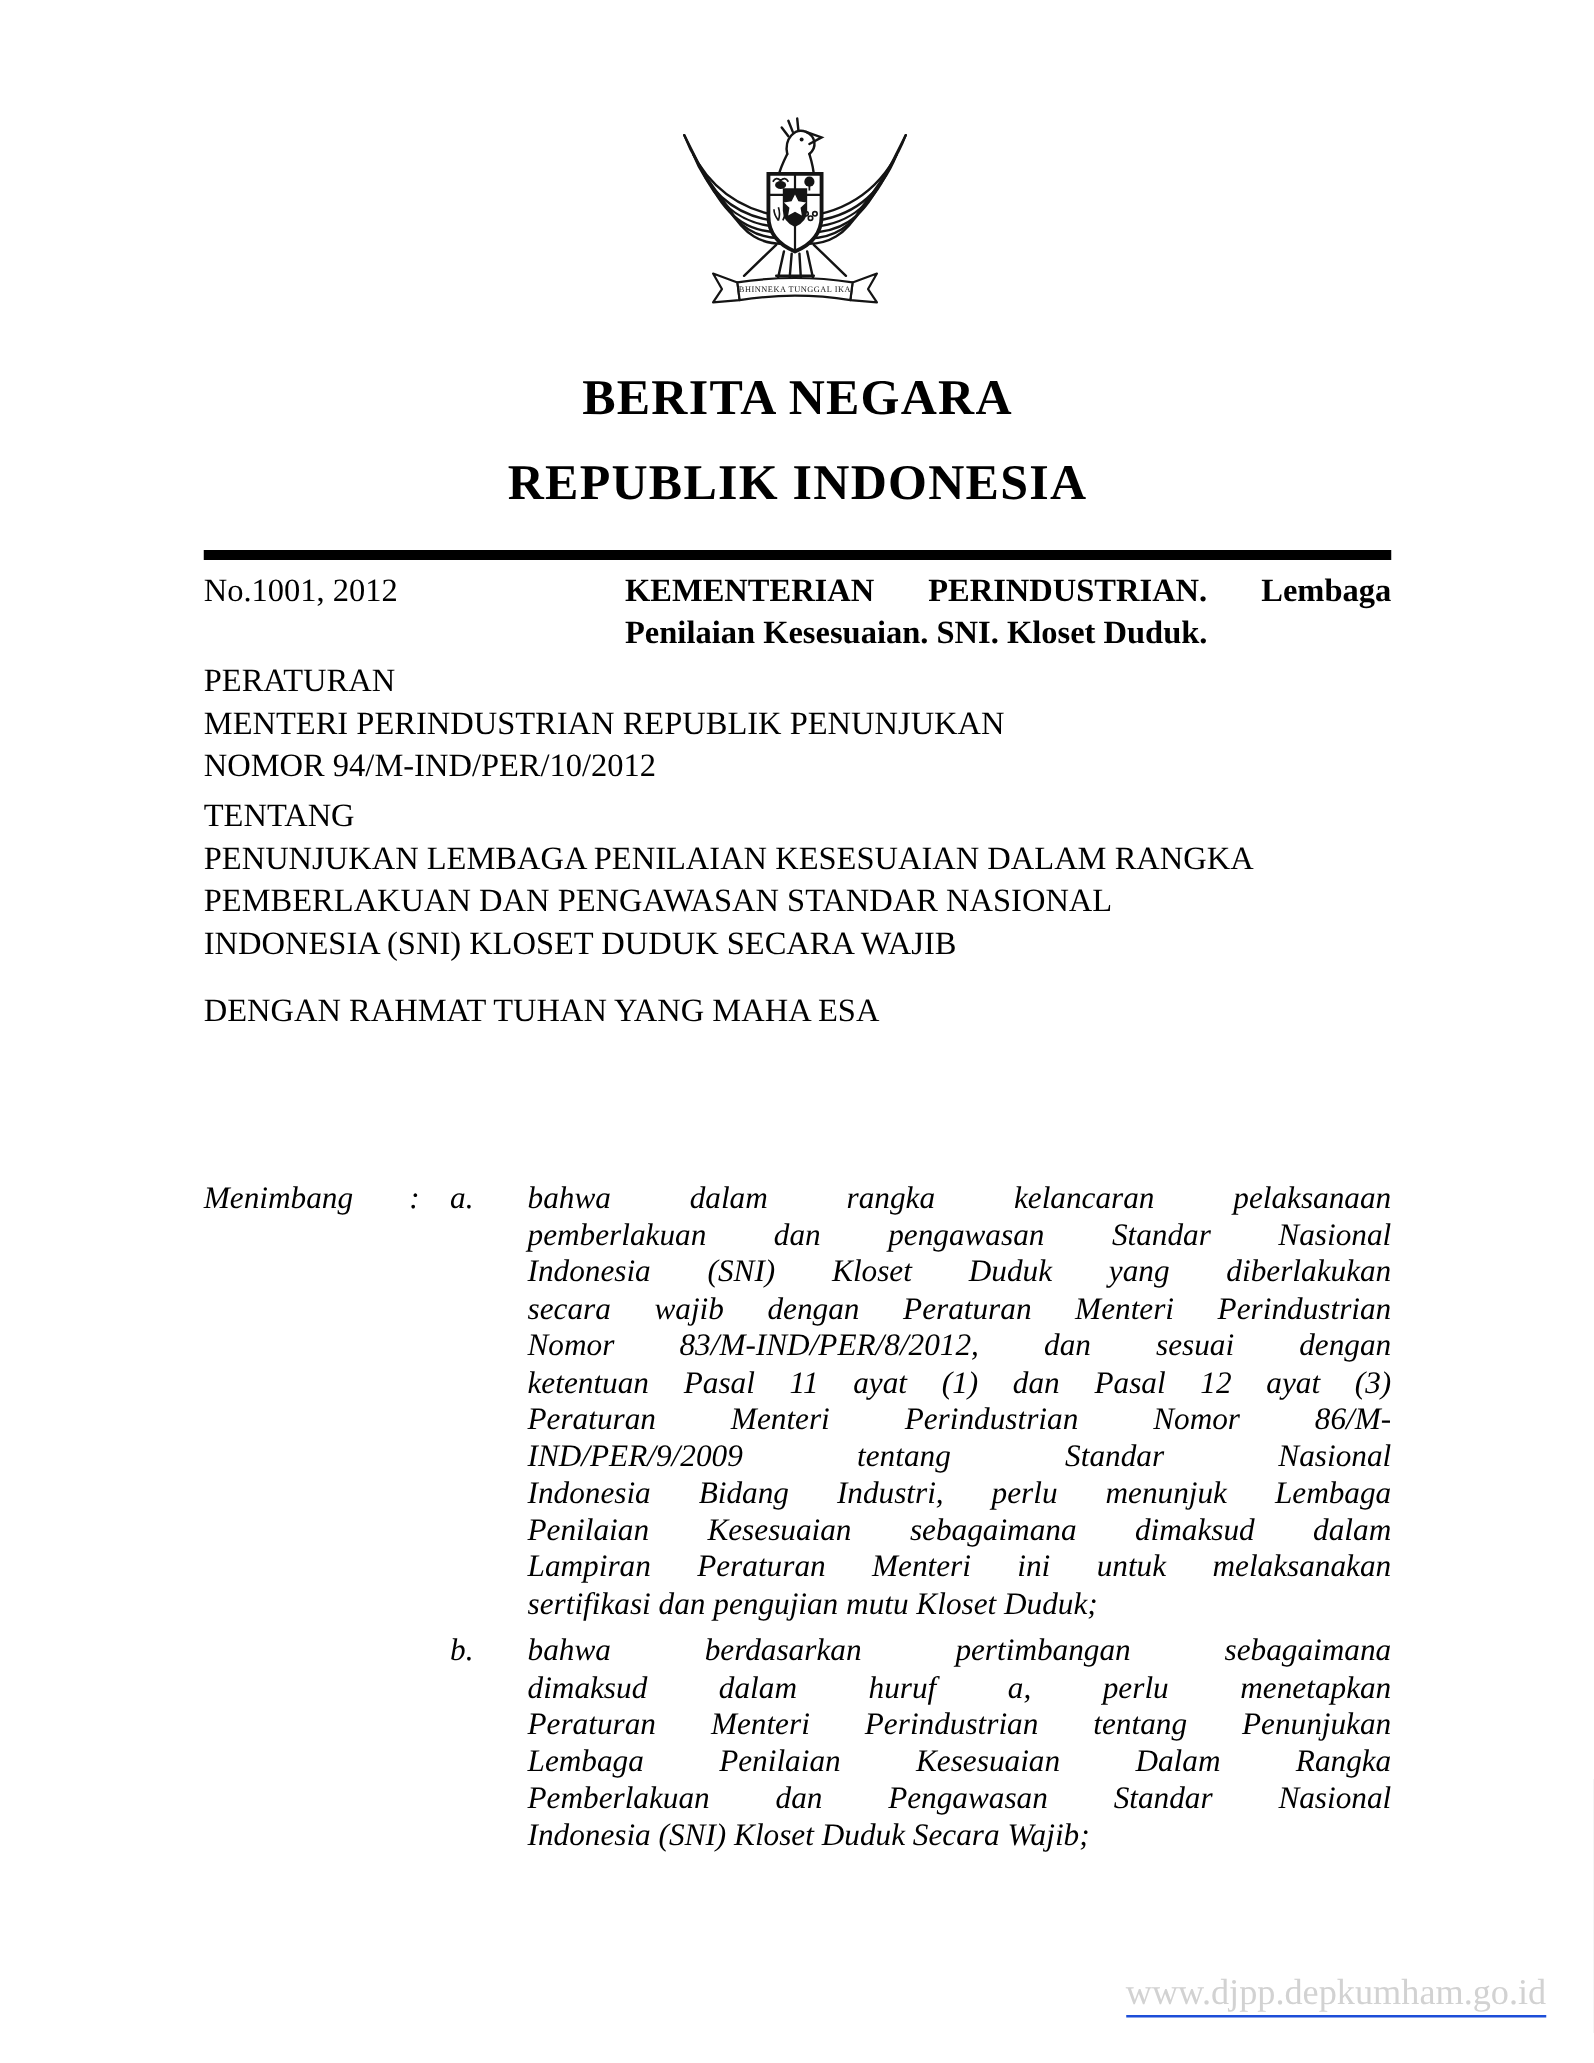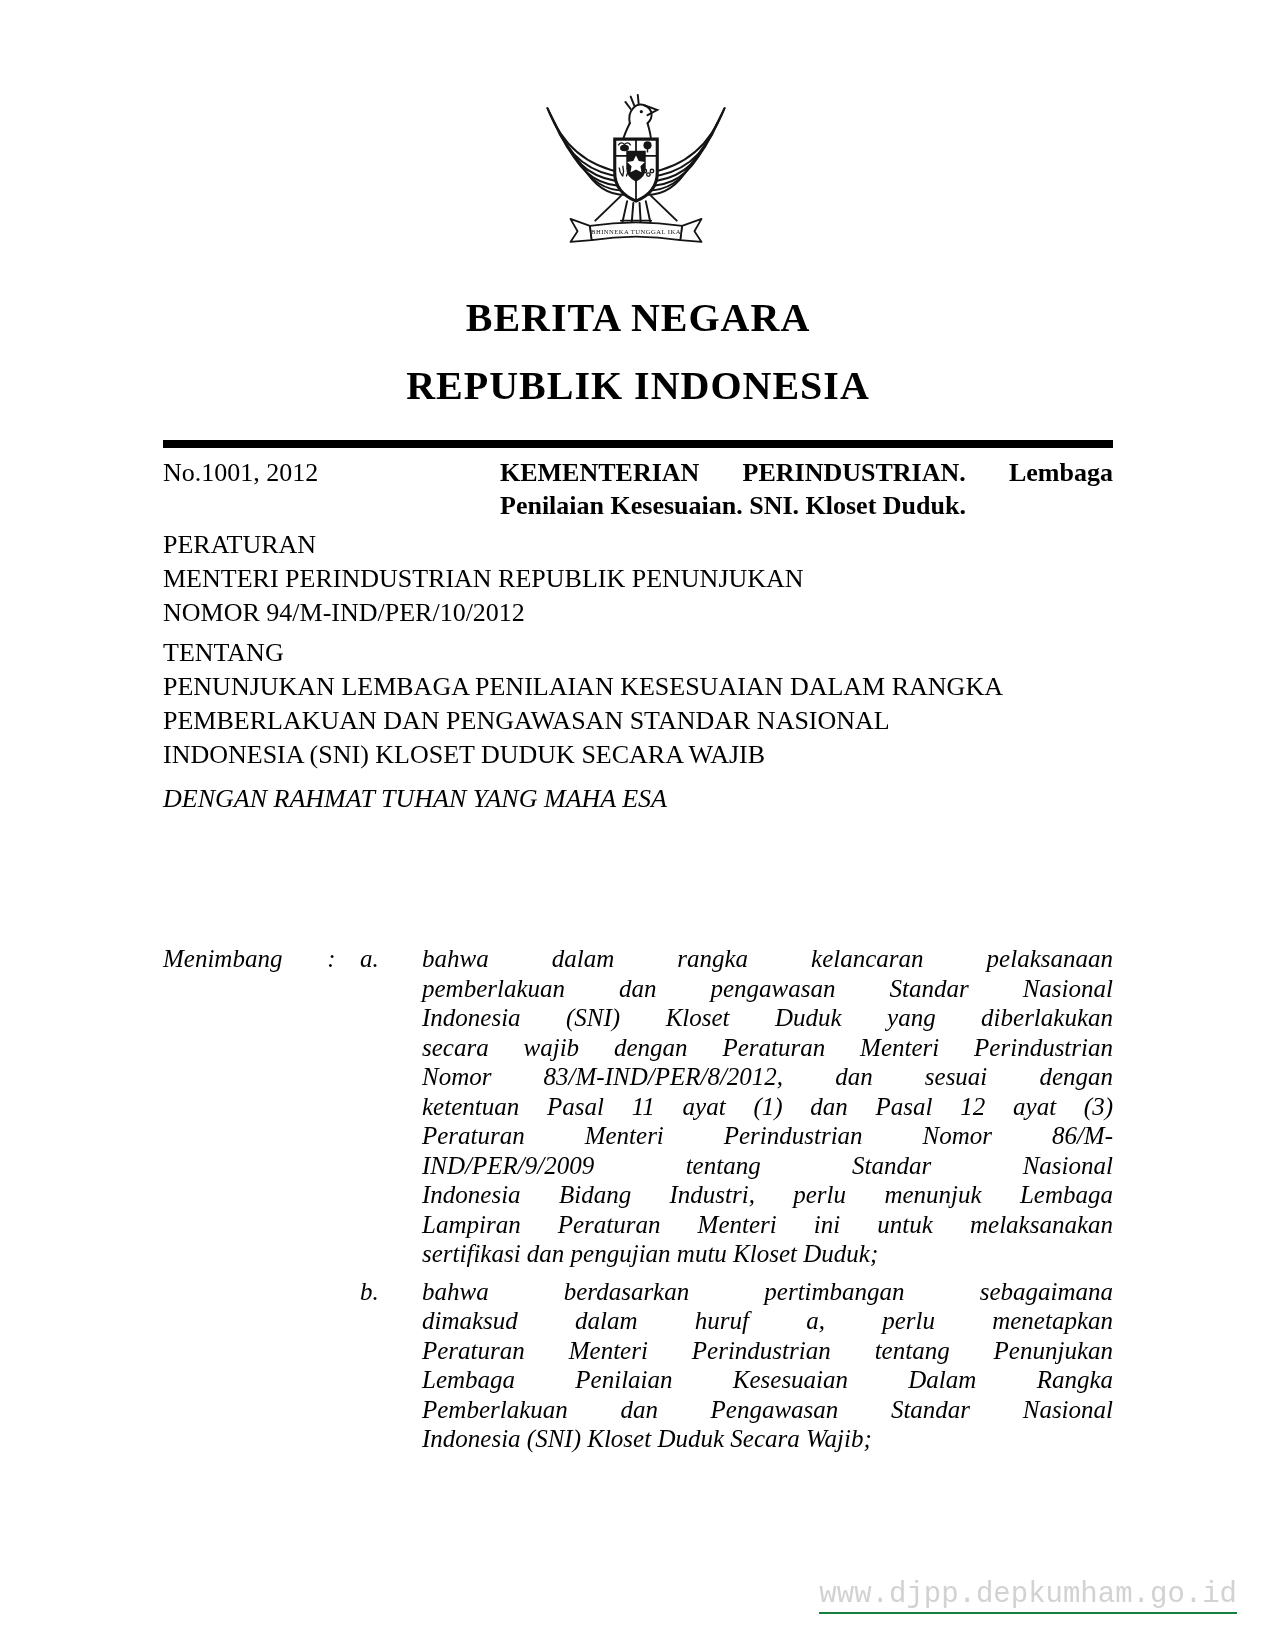--- a/index.html
+++ b/index.html
@@ -46,45 +46,45 @@
   .subject{width:613px;font-weight:bold;}
   .jl{text-align:justify;text-align-last:justify;}
   
   .heading{
     position:absolute;
     left:163px;top:528px;width:950px;
     font-size:26px;
     line-height:34px;
   }
   .heading .gap-sm{margin-top:6px;}
-  .heading .gap-md{margin-top:10px;font-style:italic;}
+  .heading .gap-md{margin-top:20px;}
   
   .considerations{
     position:absolute;
     left:163px;top:944px;width:950px;
     display:flex;
     font-size:25px;
     line-height:29.5px;
     font-style:italic;
   }
   .c-label{width:140px;flex:none;}
   .c-colon{width:57px;flex:none;text-align:center;}
   .c-items{flex:1;}
   .c-item{display:flex;}
   .c-item + .c-item{margin-top:8px;}
   .c-marker{width:62px;flex:none;}
   .c-text{flex:1;}
   
   .footer{
     position:absolute;
     right:38px;top:1578px;
-    font-family:Liberation Mono, monospace;
+    font-family:Liberation Serif, serif;
     font-size:29px;
     color:#d2d2d2;
-    border-bottom:2px solid #15803d;
+    border-bottom:2px solid #1d4ed8;
     padding-bottom:1px;
     white-space:nowrap;
   }
 </style>
 </head>
 <body>
 
 <div class="page">
 
   <div class="emblem">
@@ -182,20 +182,21 @@
         <div class="c-text">
           <div class="jl">bahwa dalam rangka kelancaran pelaksanaan</div>
           <div class="jl">pemberlakuan dan pengawasan Standar Nasional</div>
           <div class="jl">Indonesia (SNI) Kloset Duduk yang diberlakukan</div>
           <div class="jl">secara wajib dengan Peraturan Menteri Perindustrian</div>
           <div class="jl">Nomor 83/M-IND/PER/8/2012, dan sesuai dengan</div>
           <div class="jl">ketentuan Pasal 11 ayat (1) dan Pasal 12 ayat (3)</div>
           <div class="jl">Peraturan Menteri Perindustrian Nomor 86/M-</div>
           <div class="jl">IND/PER/9/2009 tentang Standar Nasional</div>
           <div class="jl">Indonesia Bidang Industri, perlu menunjuk Lembaga</div>
+          <div class="jl">Penilaian Kesesuaian sebagaimana dimaksud dalam</div>
           <div class="jl">Lampiran Peraturan Menteri ini untuk melaksanakan</div>
           <div>sertifikasi dan pengujian mutu Kloset Duduk;</div>
         </div>
       </div>
 
       <div class="c-item">
         <div class="c-marker">b.</div>
         <div class="c-text">
           <div class="jl">bahwa berdasarkan pertimbangan sebagaimana</div>
           <div class="jl">dimaksud dalam huruf a, perlu menetapkan</div>

